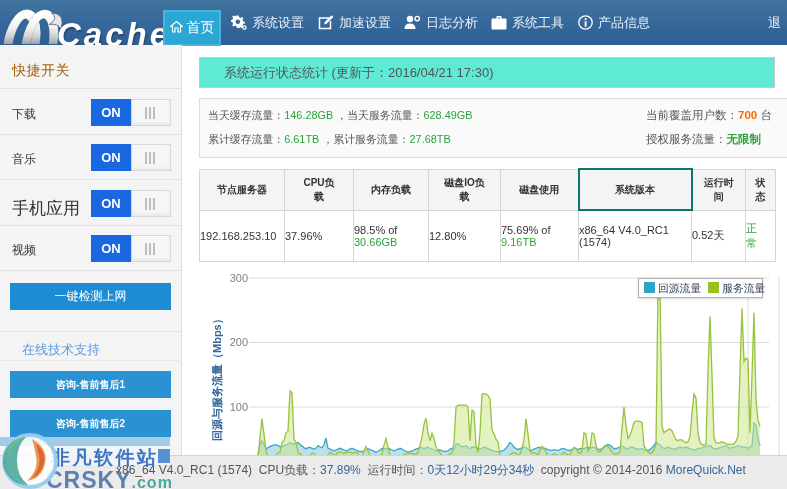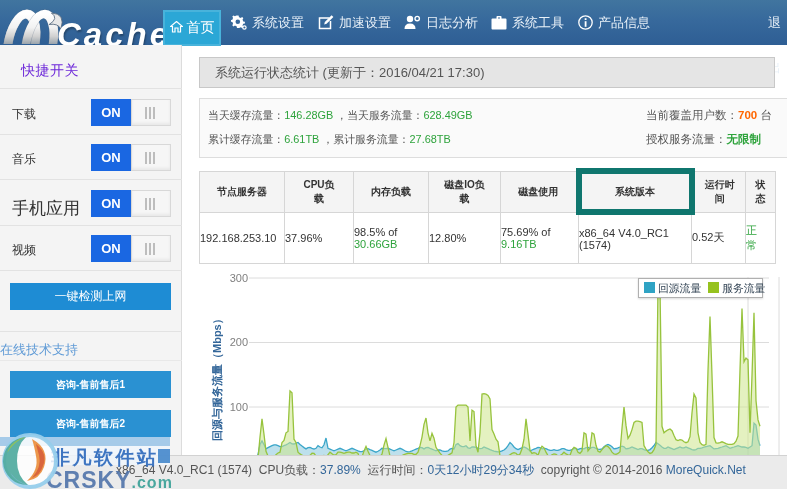--- a/index.html
+++ b/index.html
@@ -67,21 +67,21 @@
 <div class="abs nav" style="left:578px">
 <svg width="15" height="15" viewBox="0 0 15 15">
         <circle cx="7.5" cy="7.5" r="6.7" fill="none" stroke="#fff" stroke-width="1.3"></circle>
         <rect x="6.7" y="3.2" width="1.8" height="1.8" fill="#fff"></rect>
         <rect x="6.7" y="6.2" width="1.8" height="5.6" fill="#fff"></rect>
       </svg>产品信息</div>
 
 <div class="abs nav" style="left:768px">退出</div>
 
 <div class="abs" style="left:0;top:45px;width:182px;height:410px;background:#f4f4f4;border-right:1px solid #dcdcdc"></div>
-<div class="abs" style="left:21px;top:62px;font-size:14px;letter-spacing:0.5px;color:#6d28d9">快捷开关</div>
+<div class="abs" style="left:12px;top:62px;font-size:14px;letter-spacing:0.5px;color:#a16207">快捷开关</div>
 <div class="abs" style="left:0;top:88px;width:182px;border-top:1px solid #e2e2e2"></div>
 <div class="abs" style="left:12px;top:106px;font-size:12px;color:#333">下载</div>
 <div class="abs" style="left:91px;top:99px;width:40px;height:27px;background:#1a67e2;color:#fff;font-size:13px;font-weight:bold;text-align:center;line-height:27px">ON</div>
 <div class="abs" style="left:131px;top:99px;width:40px;height:27px;background:#f6f6f6;border:1px solid #d8d8d8;box-shadow:inset 0 -2px 3px rgba(0,0,0,0.06)">
       <div style="position:absolute;left:13px;top:7px;width:2px;height:12px;background:#bdbdbd"></div>
       <div style="position:absolute;left:17px;top:7px;width:2px;height:12px;background:#bdbdbd"></div>
       <div style="position:absolute;left:21px;top:7px;width:2px;height:12px;background:#bdbdbd"></div>
     </div>
 <div class="abs" style="left:0;top:134px;width:182px;border-top:1px solid #e2e2e2"></div>
 <div class="abs" style="left:12px;top:151px;font-size:12px;color:#333">音乐</div>
@@ -105,25 +105,25 @@
 <div class="abs" style="left:131px;top:235px;width:40px;height:27px;background:#f6f6f6;border:1px solid #d8d8d8;box-shadow:inset 0 -2px 3px rgba(0,0,0,0.06)">
       <div style="position:absolute;left:13px;top:7px;width:2px;height:12px;background:#bdbdbd"></div>
       <div style="position:absolute;left:17px;top:7px;width:2px;height:12px;background:#bdbdbd"></div>
       <div style="position:absolute;left:21px;top:7px;width:2px;height:12px;background:#bdbdbd"></div>
     </div>
 <div class="abs" style="left:0;top:270px;width:182px;border-top:1px solid #e2e2e2"></div>
 
 <div class="abs" style="left:10px;top:283px;width:161px;height:27px;background:#1e8cd4;color:#fff;font-size:12px;text-align:center;line-height:27px">一键检测上网</div>
 <div class="abs" style="left:0;top:331px;width:182px;border-top:1px solid #e2e2e2"></div>
 <div class="abs" style="left:0;top:360px;width:182px;border-top:1px solid #e8e8e8"></div>
-<div class="abs" style="left:0;top:341px;font-size:13px;color:#609bd6">在线技术支持</div>
+<div class="abs" style="left:22px;top:341px;font-size:13px;color:#609bd6">在线技术支持</div>
 <div class="abs" style="left:10px;top:371px;width:161px;height:27px;background:#2a91d2;color:#fff;font-size:10px;font-weight:bold;text-align:center;line-height:27px">咨询-售前售后1</div>
 <div class="abs" style="left:10px;top:410px;width:161px;height:27px;background:#2a91d2;color:#fff;font-size:10px;font-weight:bold;text-align:center;line-height:27px">咨询-售前售后2</div>
 
-<div class="abs" style="left:199px;top:57px;width:576px;height:31px;border:1px solid #c8c8c8;background:#e5e5e5;font-size:13px;color:#555;line-height:29px;padding-left:15px">系统运行状态统计 (更新于：2016/04/21 17:30)</div>
+<div class="abs" style="left:199px;top:57px;width:576px;height:31px;border:1px solid #c8c8c8;background:#5eead4;font-size:13px;color:#555;line-height:29px;padding-left:24px">系统运行状态统计 (更新于：2016/04/21 17:30)</div>
 
 <div class="abs" style="left:199px;top:98px;width:692px;height:60px;border:1px solid #ddd;background:#fafafa;font-size:10.9px;color:#555">
 <div style="position:absolute;left:8px;top:4px;line-height:24px">当天缓存流量：<span style="color:#2ea33c">146.28GB</span> ，当天服务流量：<span style="color:#2ea33c">628.49GB</span><br>累计缓存流量：<span style="color:#2ea33c">6.61TB</span> ，累计服务流量：<span style="color:#2ea33c">27.68TB</span></div>
 <div style="position:absolute;left:446px;top:4px;line-height:24px;font-size:11.5px;white-space:nowrap">当前覆盖用户数：<span style="color:#f60;font-weight:bold">700</span> 台<br>授权服务流量：<span style="color:#2ea33c;font-weight:bold">无限制</span></div>
 </div>
 
 <table class="abs" style="left:199px;top:168px;width:577px;border-collapse:collapse;table-layout:fixed;font-size:11px;color:#333" cellspacing="0">
 <colgroup>
         <col style="width:85px">
         <col style="width:69px">
@@ -134,21 +134,21 @@
         <col style="width:54px">
         <col style="width:30px">
       </colgroup>
 <tbody>
         <tr style="height:41px;background:#f4f4f4;font-size:10px">
 <th style="border:1px solid #d6d6d6;font-weight:bold">节点服务器</th>
 <th style="border:1px solid #d6d6d6">CPU负<br>载</th>
 <th style="border:1px solid #d6d6d6">内存负载</th>
 <th style="border:1px solid #d6d6d6">磁盘IO负<br>载</th>
 <th style="border:1px solid #d6d6d6">磁盘使用</th>
-<th style="border:6px solid #0f766e">系统版本</th>
+<th style="border:2px solid #0f766e">系统版本</th>
 <th style="border:1px solid #d6d6d6">运行时<br>间</th>
 <th style="border:1px solid #d6d6d6">状<br>态</th>
 </tr>
 <tr style="height:51px;background:#fff;text-align:left">
 <td style="border:1px solid #d6d6d6">192.168.253.10</td>
 <td style="border:1px solid #d6d6d6">37.96%</td>
 <td style="border:1px solid #d6d6d6">98.5% of<br><span style="color:#2ea33c">30.66GB</span></td>
 <td style="border:1px solid #d6d6d6">12.80%</td>
 <td style="border:1px solid #d6d6d6">75.69% of<br><span style="color:#2ea33c">9.16TB</span></td>
 <td style="border:1px solid #d6d6d6">x86_64 V4.0_RC1<br>(1574)</td>

